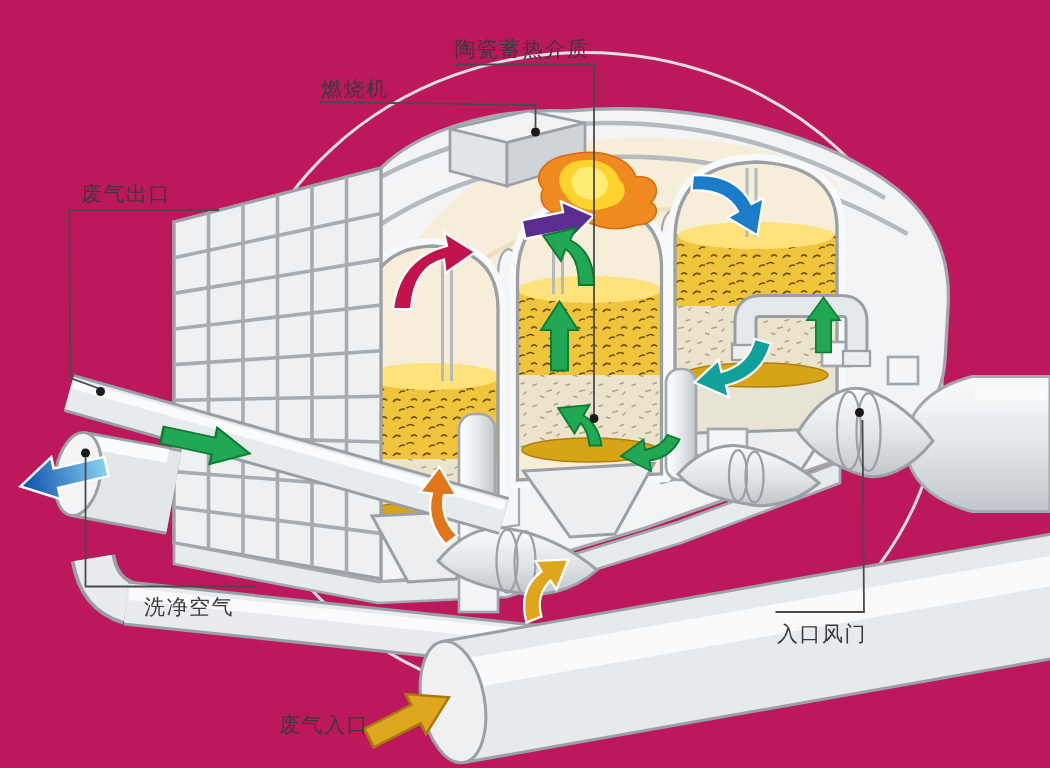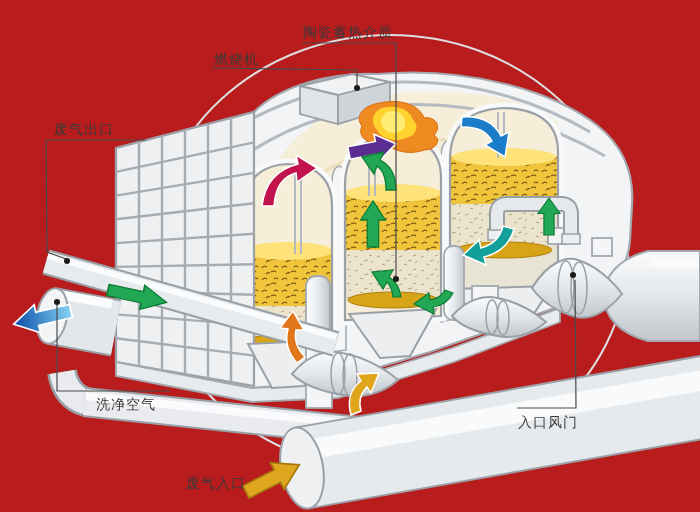--- a/index.html
+++ b/index.html
@@ -1,16 +1,16 @@
 <!DOCTYPE html>
 <html><head>
 <meta charset="utf-8">
 <style>
   html,body{margin:0;padding:0;background:#fff;}
-  #stage{position:relative;width:700px;height:512px;background:#b91c1c;overflow:hidden;
+  #stage{position:relative;width:700px;height:512px;background:#be185d;overflow:hidden;
          font-family:"Liberation Sans","DejaVu Sans",sans-serif;}
   svg{position:absolute;left:0;top:0;}
   text.lbl{font-size:14px;fill:#3a3a3a;letter-spacing:1px;
            font-family:"Liberation Sans","DejaVu Sans",sans-serif;}
 </style>
 </head>
 <body>
 
 <div id="stage">
 <svg width="700" height="512" viewBox="0 0 700 512">

